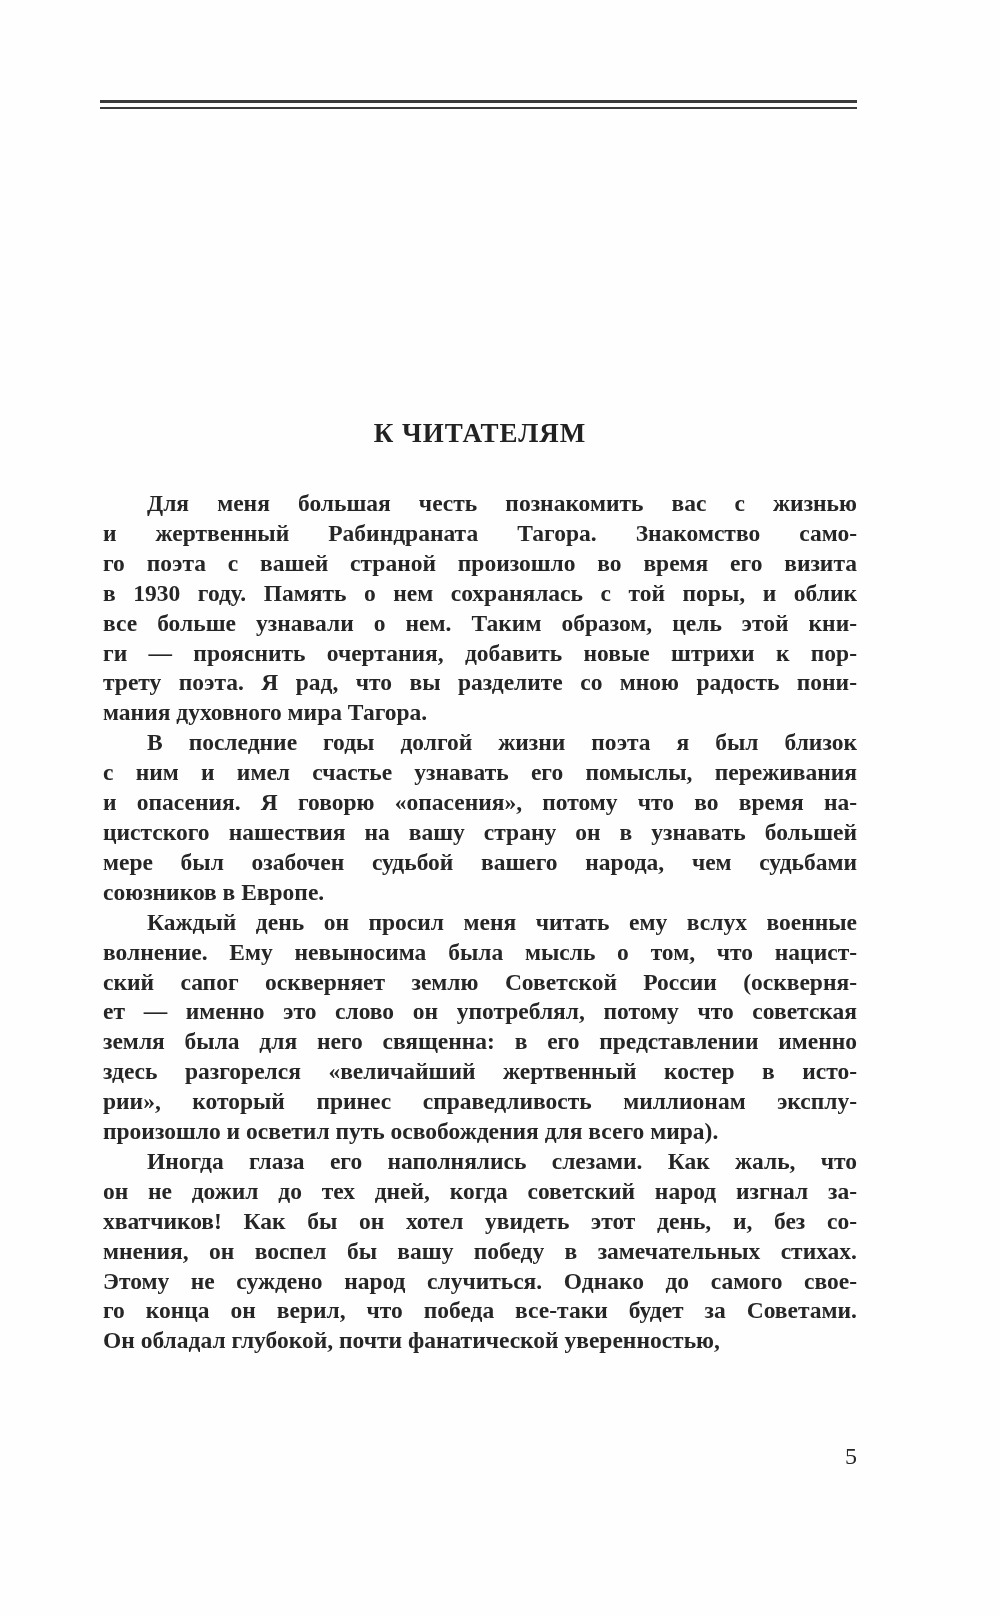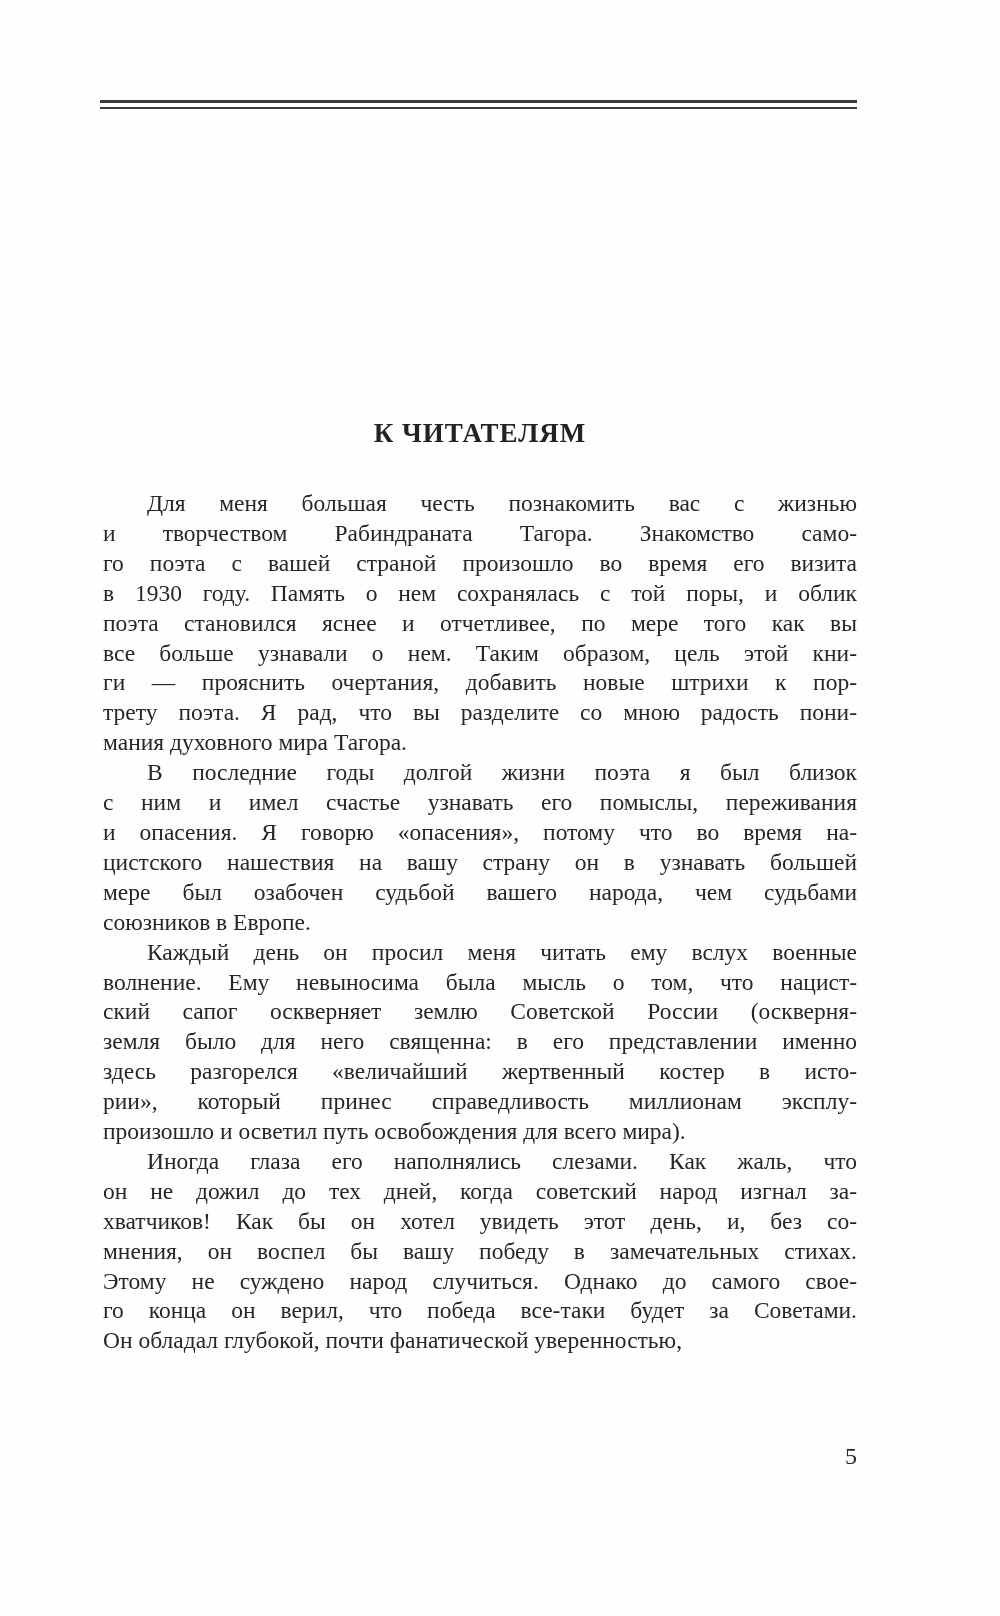--- a/index.html
+++ b/index.html
@@ -41,20 +41,21 @@
     color: #222222;
   }
   .body-text {
     position: absolute;
     left: 103px;
     top: 489px;
     width: 754px;
     font-size: 23.5px;
     line-height: 29.9px;
     color: #262626;
+    font-weight: bold;
   }
   .paragraph {
     margin: 0;
   }
   .text-line {
     text-align: justify;
     text-align-last: justify;
     white-space: nowrap;
   }
   .text-line.last-line {
@@ -76,42 +77,42 @@
 </style>
 </head>
 <body>
 
 <div class="scan-page">
   <div class="top-rule"></div>
   <h1 class="page-title">К ЧИТАТЕЛЯМ</h1>
   <div class="body-text" id="body-text">
       <div class="paragraph">
         <div class="text-line indent-line">Для меня большая честь познакомить вас с жизнью</div>
-        <div class="text-line">и творчеством Рабиндраната Тагора. Знакомство само-</div>
+        <div class="text-line">и жертвенный Рабиндраната Тагора. Знакомство само-</div>
         <div class="text-line">го поэта с вашей страной произошло во время его визита</div>
         <div class="text-line">в 1930 году. Память о нем сохранялась с той поры, и облик</div>
-        <div class="text-line">поэта становился яснее и отчетливее, по мере того как вы</div>
         <div class="text-line">все больше узнавали о нем. Таким образом, цель этой кни-</div>
         <div class="text-line">ги — прояснить очертания, добавить новые штрихи к пор-</div>
         <div class="text-line">трету поэта. Я рад, что вы разделите со мною радость пони-</div>
         <div class="text-line last-line">мания духовного мира Тагора.</div>
       </div>
       <div class="paragraph">
         <div class="text-line indent-line">В последние годы долгой жизни поэта я был близок</div>
         <div class="text-line">с ним и имел счастье узнавать его помыслы, переживания</div>
         <div class="text-line">и опасения. Я говорю «опасения», потому что во время на-</div>
         <div class="text-line">цистского нашествия на вашу страну он в узнавать большей</div>
         <div class="text-line">мере был озабочен судьбой вашего народа, чем судьбами</div>
         <div class="text-line last-line">союзников в Европе.</div>
       </div>
       <div class="paragraph">
         <div class="text-line indent-line">Каждый день он просил меня читать ему вслух военные</div>
         <div class="text-line">волнение. Ему невыносима была мысль о том, что нацист-</div>
         <div class="text-line">ский сапог оскверняет землю Советской России (оскверня-</div>
-        <div class="text-line">земля было для него священна: в его представлении именно</div>
+        <div class="text-line">ет — именно это слово он употреблял, потому что советская</div>
+        <div class="text-line">земля была для него священна: в его представлении именно</div>
         <div class="text-line">здесь разгорелся «величайший жертвенный костер в исто-</div>
         <div class="text-line">рии», который принес справедливость миллионам эксплу-</div>
         <div class="text-line last-line">произошло и осветил путь освобождения для всего мира).</div>
       </div>
       <div class="paragraph">
         <div class="text-line indent-line">Иногда глаза его наполнялись слезами. Как жаль, что</div>
         <div class="text-line">он не дожил до тех дней, когда советский народ изгнал за-</div>
         <div class="text-line">хватчиков! Как бы он хотел увидеть этот день, и, без со-</div>
         <div class="text-line">мнения, он воспел бы вашу победу в замечательных стихах.</div>
         <div class="text-line">Этому не суждено народ случиться. Однако до самого свое-</div>

